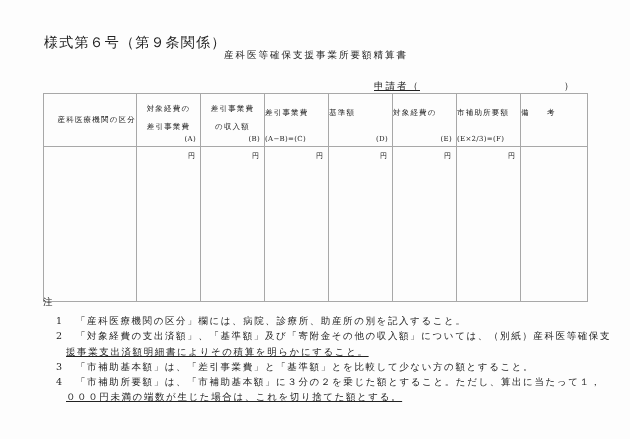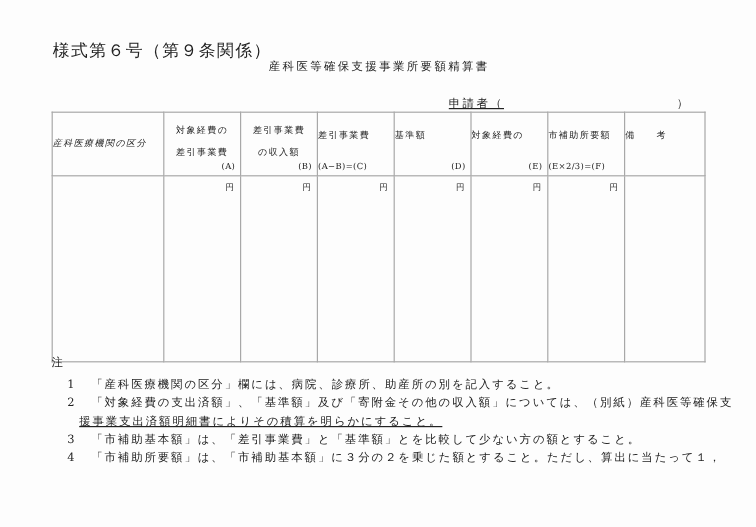--- a/index.html
+++ b/index.html
@@ -61,28 +61,27 @@
     table.summary thead th {
       height: 52px;
       position: relative;
     }
     table.summary tbody td {
       height: 154px;
       position: relative;
     }
     .hdr-center {
       position: absolute;
-      left: 0;
+      left: 10px;
       right: 0;
       top: 50%;
       transform: translateY(-50%);
-      text-align: left;
+      text-align: right;
       letter-spacing: 1.2px;
       line-height: 18px;
-      font-style: italic;
     }
     .hdr-top {
       position: absolute;
       left: 0;
       right: 0;
       top: 6px;
       text-align: center;
       letter-spacing: 1.2px;
       line-height: 18px;
     }
@@ -242,13 +241,14 @@
   </div>
   <div class="note-cont">援事業支出済額明細書によりその積算を明らかにすること。</div>
   <div class="note-item">
     <span class="note-num">3</span>
     <span class="note-text">「市補助基本額」は、「差引事業費」と「基準額」とを比較して少ない方の額とすること。</span>
   </div>
   <div class="note-item">
     <span class="note-num">4</span>
     <span class="note-text">「市補助所要額」は、「市補助基本額」に３分の２を乗じた額とすること。ただし、算出に当たって１，</span>
   </div>
+  <div class="note-cont">０００円未満の端数が生じた場合は、これを切り捨てた額とする。</div>
 </div>
 
 </body></html>

